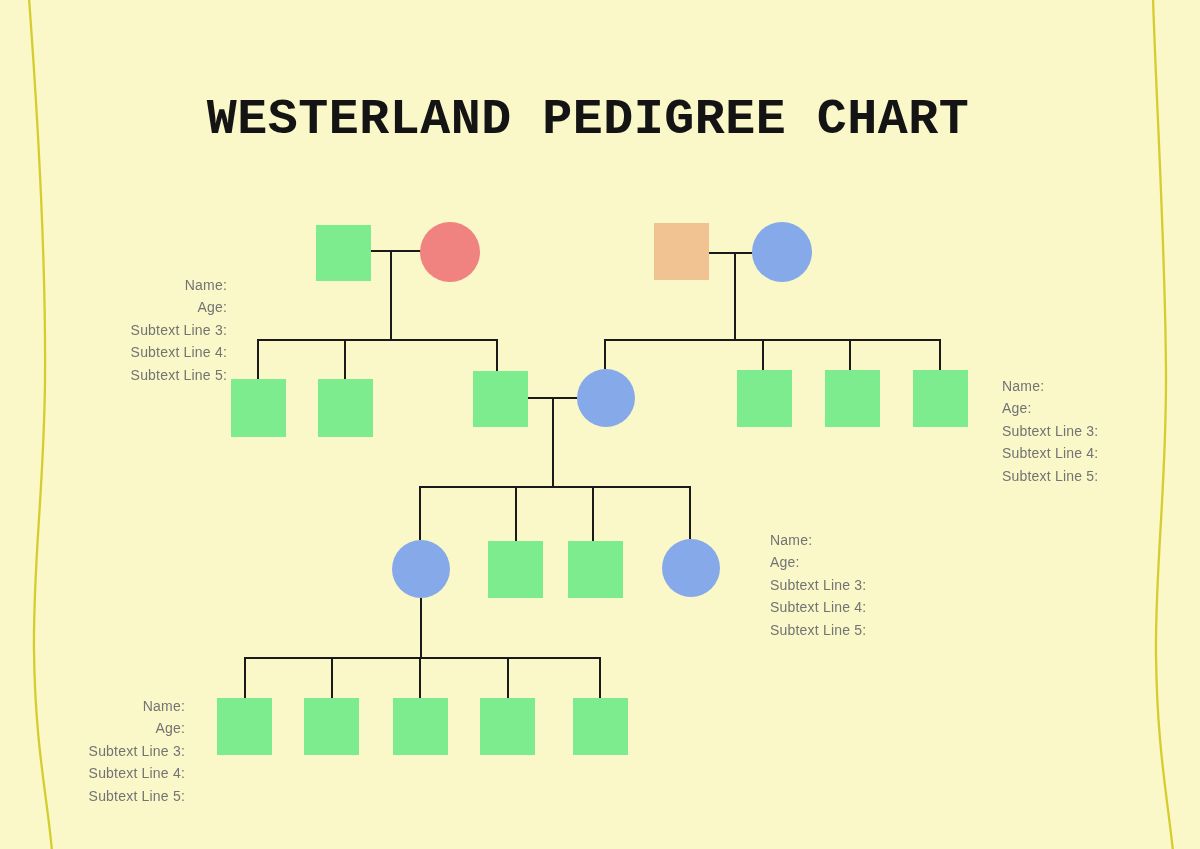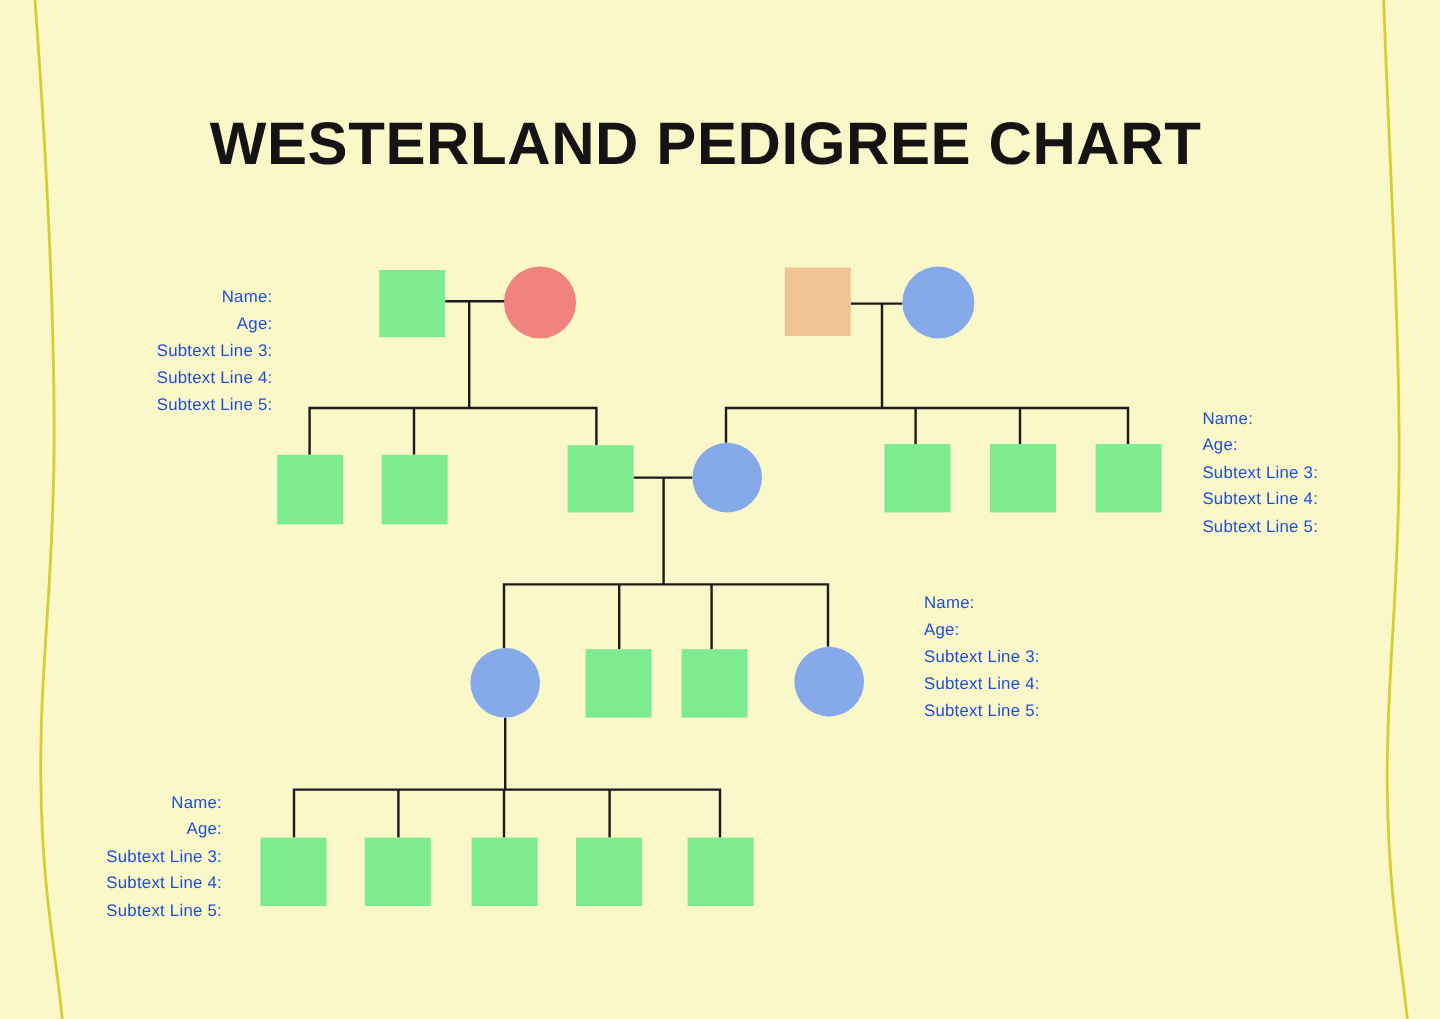--- a/index.html
+++ b/index.html
@@ -8,25 +8,25 @@
     background: #FAF8C9;
     font-family: "Liberation Sans", "DejaVu Sans", sans-serif;
     overflow: hidden;
   }
   .canvas { position: relative; width: 1200px; height: 849px; }
   .layer { position: absolute; left: 0; top: 0; }
   .title {
     position: absolute; top: 94px; left: 0; right: 24px;
     margin: 0; text-align: center;
     font-size: 50px; font-weight: 700; letter-spacing: 0.5px;
-    color: #141414; line-height: 52px; white-space: nowrap;
+    color: #141414; line-height: 52px; white-space: nowrap; font-family: Liberation Mono, monospace;
   }
   .lblock {
-    position: absolute; font-size: 14px; color: #1d4ed8;
-    letter-spacing: 0.2px; white-space: nowrap;
+    position: absolute; font-size: 14px; color: #737373;
+    letter-spacing: 0.2px; white-space: nowrap; margin-top: 38px;
   }
   .lblock .lline { line-height: 22.4px; }
   .b1 { top: 236px; right: 973px; text-align: right; }
   .b2 { top: 337px; left: 1002px; text-align: left; }
   .b3 { top: 491px; left: 770px;  text-align: left; }
   .b4 { top: 657px; right: 1015px; text-align: right; }
 </style>
 </head>
 <body>
 

